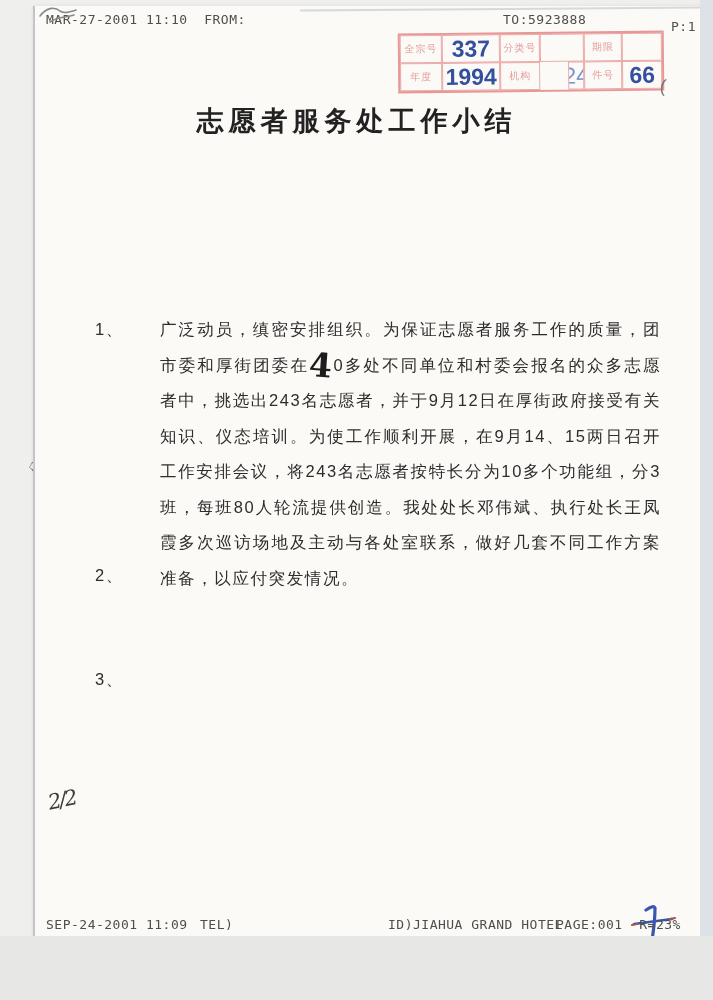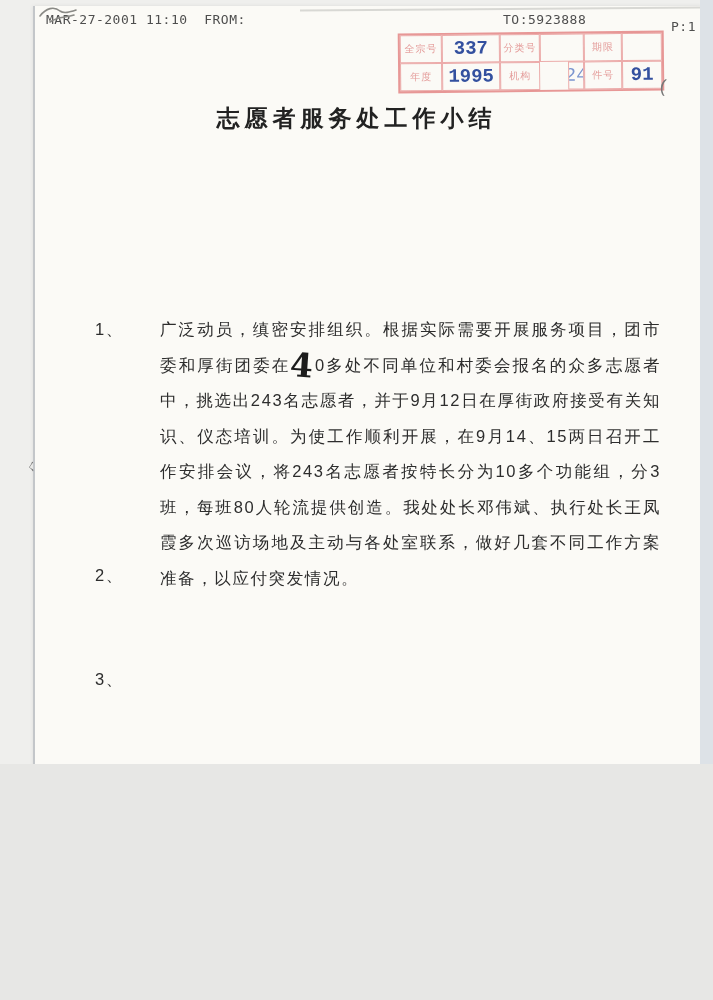--- a/index.html
+++ b/index.html
@@ -1,39 +1,39 @@
 <!DOCTYPE html>
 <html><head>
 <meta charset="utf-8">
 <style>
   html,body{margin:0;padding:0;}
   body{background:#e7e7e5;font-family:"Liberation Sans",sans-serif;}
-  .scan{position:relative;width:713px;height:764px;background:#efefed;overflow:hidden;}
+  .scan{position:relative;width:713px;height:936px;background:#efefed;overflow:hidden;}
   .page{position:absolute;left:33px;top:6px;width:666px;height:994px;
         background:#fbfaf6;border-left:2px solid #c3c6c9;
         box-shadow:0 0 4px rgba(0,0,0,.08);}
   .edge-right{position:absolute;right:0;top:0;width:13px;height:1000px;background:#dde2e7;}
   .edge-topline{position:absolute;left:300px;top:8px;width:400px;height:2px;background:#d8d8d4;transform:rotate(-.4deg);}
 
   .faxline{position:absolute;font-family:"DejaVu Sans Mono",monospace;
            font-size:13px;color:#4e4e4e;letter-spacing:.5px;white-space:pre;}
 
   
   .stamp{position:absolute;left:398px;top:32px;width:262px;height:56px;
          display:grid;grid-template-columns:42px 58px 40px 44px 38px 40px;
          grid-template-rows:28px 28px;
          border:2px solid rgba(224,118,118,.75);transform:rotate(-.6deg);}
   .stamp .cell{border:1px solid rgba(228,130,130,.65);display:flex;
                align-items:center;justify-content:center;overflow:hidden;}
   .stamp .lab{font-size:10px;color:#e49c9a;letter-spacing:1px;white-space:nowrap;}
-  .stamp .val{font-family:Liberation Mono, monospace;font-weight:bold;font-size:19px;color:#33509f;}
+  .stamp .val{font-family:Liberation Sans, sans-serif;font-weight:bold;font-size:23px;color:#33509f;}
   .stamp .val.light{color:#7b95cf;font-weight:normal;margin-left:28px;}
 
   .doc-title{position:absolute;left:0;top:103px;width:713px;text-align:center;
-             font-size:23px;font-weight:bold;color:#222;letter-spacing:5px;}
+             font-size:27px;font-weight:bold;color:#222;letter-spacing:5px;}
 
   .bodytext{color:#2d2d2d;font-size:16.5px;line-height:35.5px;letter-spacing:1.6px;
             text-align:justify;}
   .intro{position:absolute;left:95px;top:170px;width:566px;text-indent:2em;}
   .list-item{position:absolute;left:95px;width:566px;}
   .item1{top:312px;} .item2{top:558px;} .item3{top:662px;}
   .list-item .num{position:absolute;left:0;top:0;}
   .list-item .txt{margin-left:65px;}
 
   .big4{display:inline-block;font-family:"DejaVu Serif",serif;font-size:33px;
@@ -61,34 +61,34 @@
   <div class="faxline" style="left:671px;top:19px">P:1</div>
 
   <div class="stamp">
     <div class="cell lab">全宗号</div>
     <div class="cell val">337</div>
     <div class="cell lab">分类号</div>
     <div class="cell val"></div>
     <div class="cell lab">期限</div>
     <div class="cell val"></div>
     <div class="cell lab">年度</div>
-    <div class="cell val">1995</div>
+    <div class="cell val">1994</div>
     <div class="cell lab">机构</div>
     <div class="cell val light">24</div>
     <div class="cell lab">件号</div>
-    <div class="cell val">91</div>
+    <div class="cell val">66</div>
   </div>
   <div class="hand mark-paren">(</div>
 
   <div class="doc-title">志愿者服务处工作小结</div>
 
 
   <div class="bodytext list-item item1">
     <span class="num">1、</span>
-    <div class="txt"><span>广泛动员，缜密安排组织。根据实际需要开展服务项目，团市委和厚街团委在</span><span class="big4">4</span><span>0多处不同单位和村委会报名的众多志愿者中，挑选出243名志愿者，并于9月12日在厚街政府接受有关知识、仪态培训。为使工作顺利开展，在9月14、15两日召开工作安排会议，将243名志愿者按特长分为10多个功能组，分3班，每班80人轮流提供创造。我处处长邓伟斌、执行处长王凤霞多次巡访场地及主动与各处室联系，做好几套不同工作方案准备，以应付突发情况。</span></div>
+    <div class="txt"><span>广泛动员，缜密安排组织。为保证志愿者服务工作的质量，团市委和厚街团委在</span><span class="big4">4</span><span>0多处不同单位和村委会报名的众多志愿者中，挑选出243名志愿者，并于9月12日在厚街政府接受有关知识、仪态培训。为使工作顺利开展，在9月14、15两日召开工作安排会议，将243名志愿者按特长分为10多个功能组，分3班，每班80人轮流提供创造。我处处长邓伟斌、执行处长王凤霞多次巡访场地及主动与各处室联系，做好几套不同工作方案准备，以应付突发情况。</span></div>
   </div>
 
   <div class="bodytext list-item item2">
     <span class="num">2、</span>
   </div>
 
   <div class="bodytext list-item item3">
     <span class="num">3、</span>
   </div>
 

